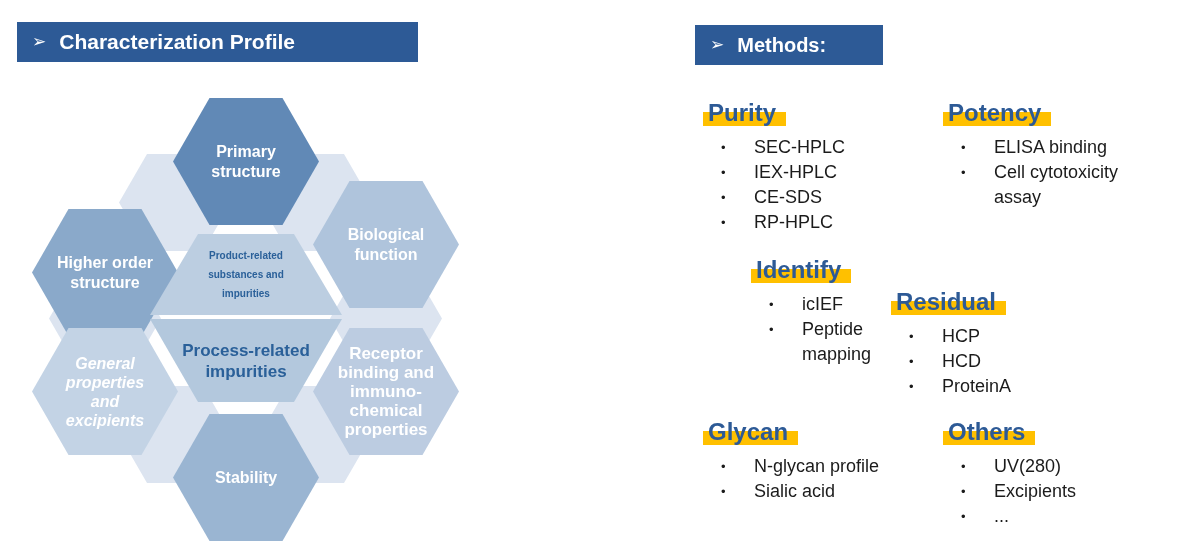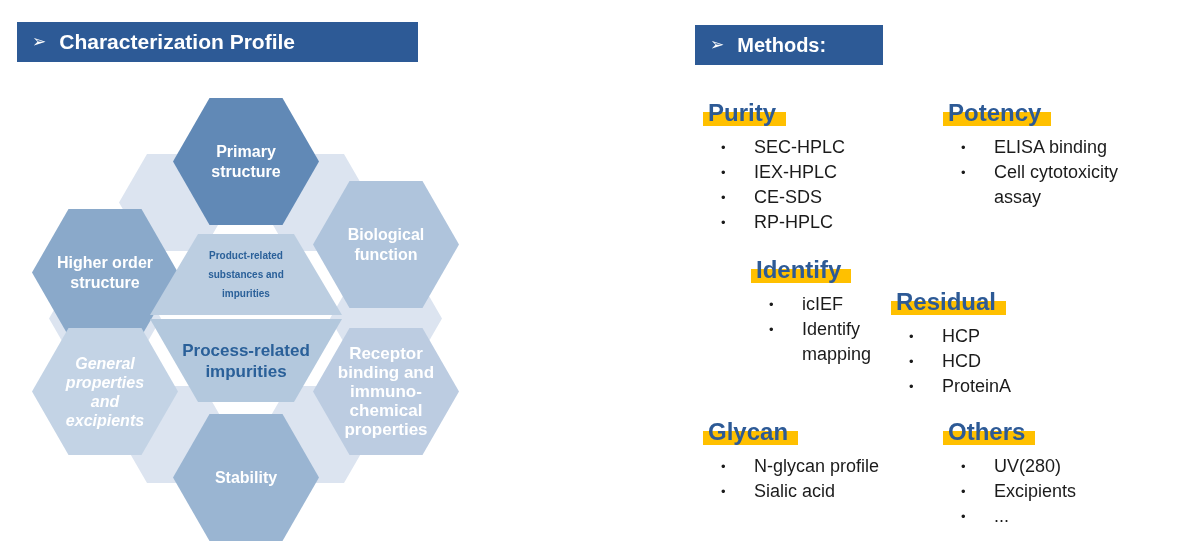--- a/index.html
+++ b/index.html
@@ -166,21 +166,21 @@
 
   <div class="section" id="sec-identify">
     <span class="sec-heading">Identify</span>
     <ul>
       <li>
           <span class="bullet">•</span>
           <span class="item-text">icIEF</span>
         </li>
       <li>
           <span class="bullet">•</span>
-          <span class="item-text">Identify mapping</span>
+          <span class="item-text">Peptide mapping</span>
         </li>
     </ul>
   </div>
 
   <div class="section" id="sec-residual">
     <span class="sec-heading">Residual</span>
     <ul>
       <li>
           <span class="bullet">•</span>
           <span class="item-text">HCP</span>

